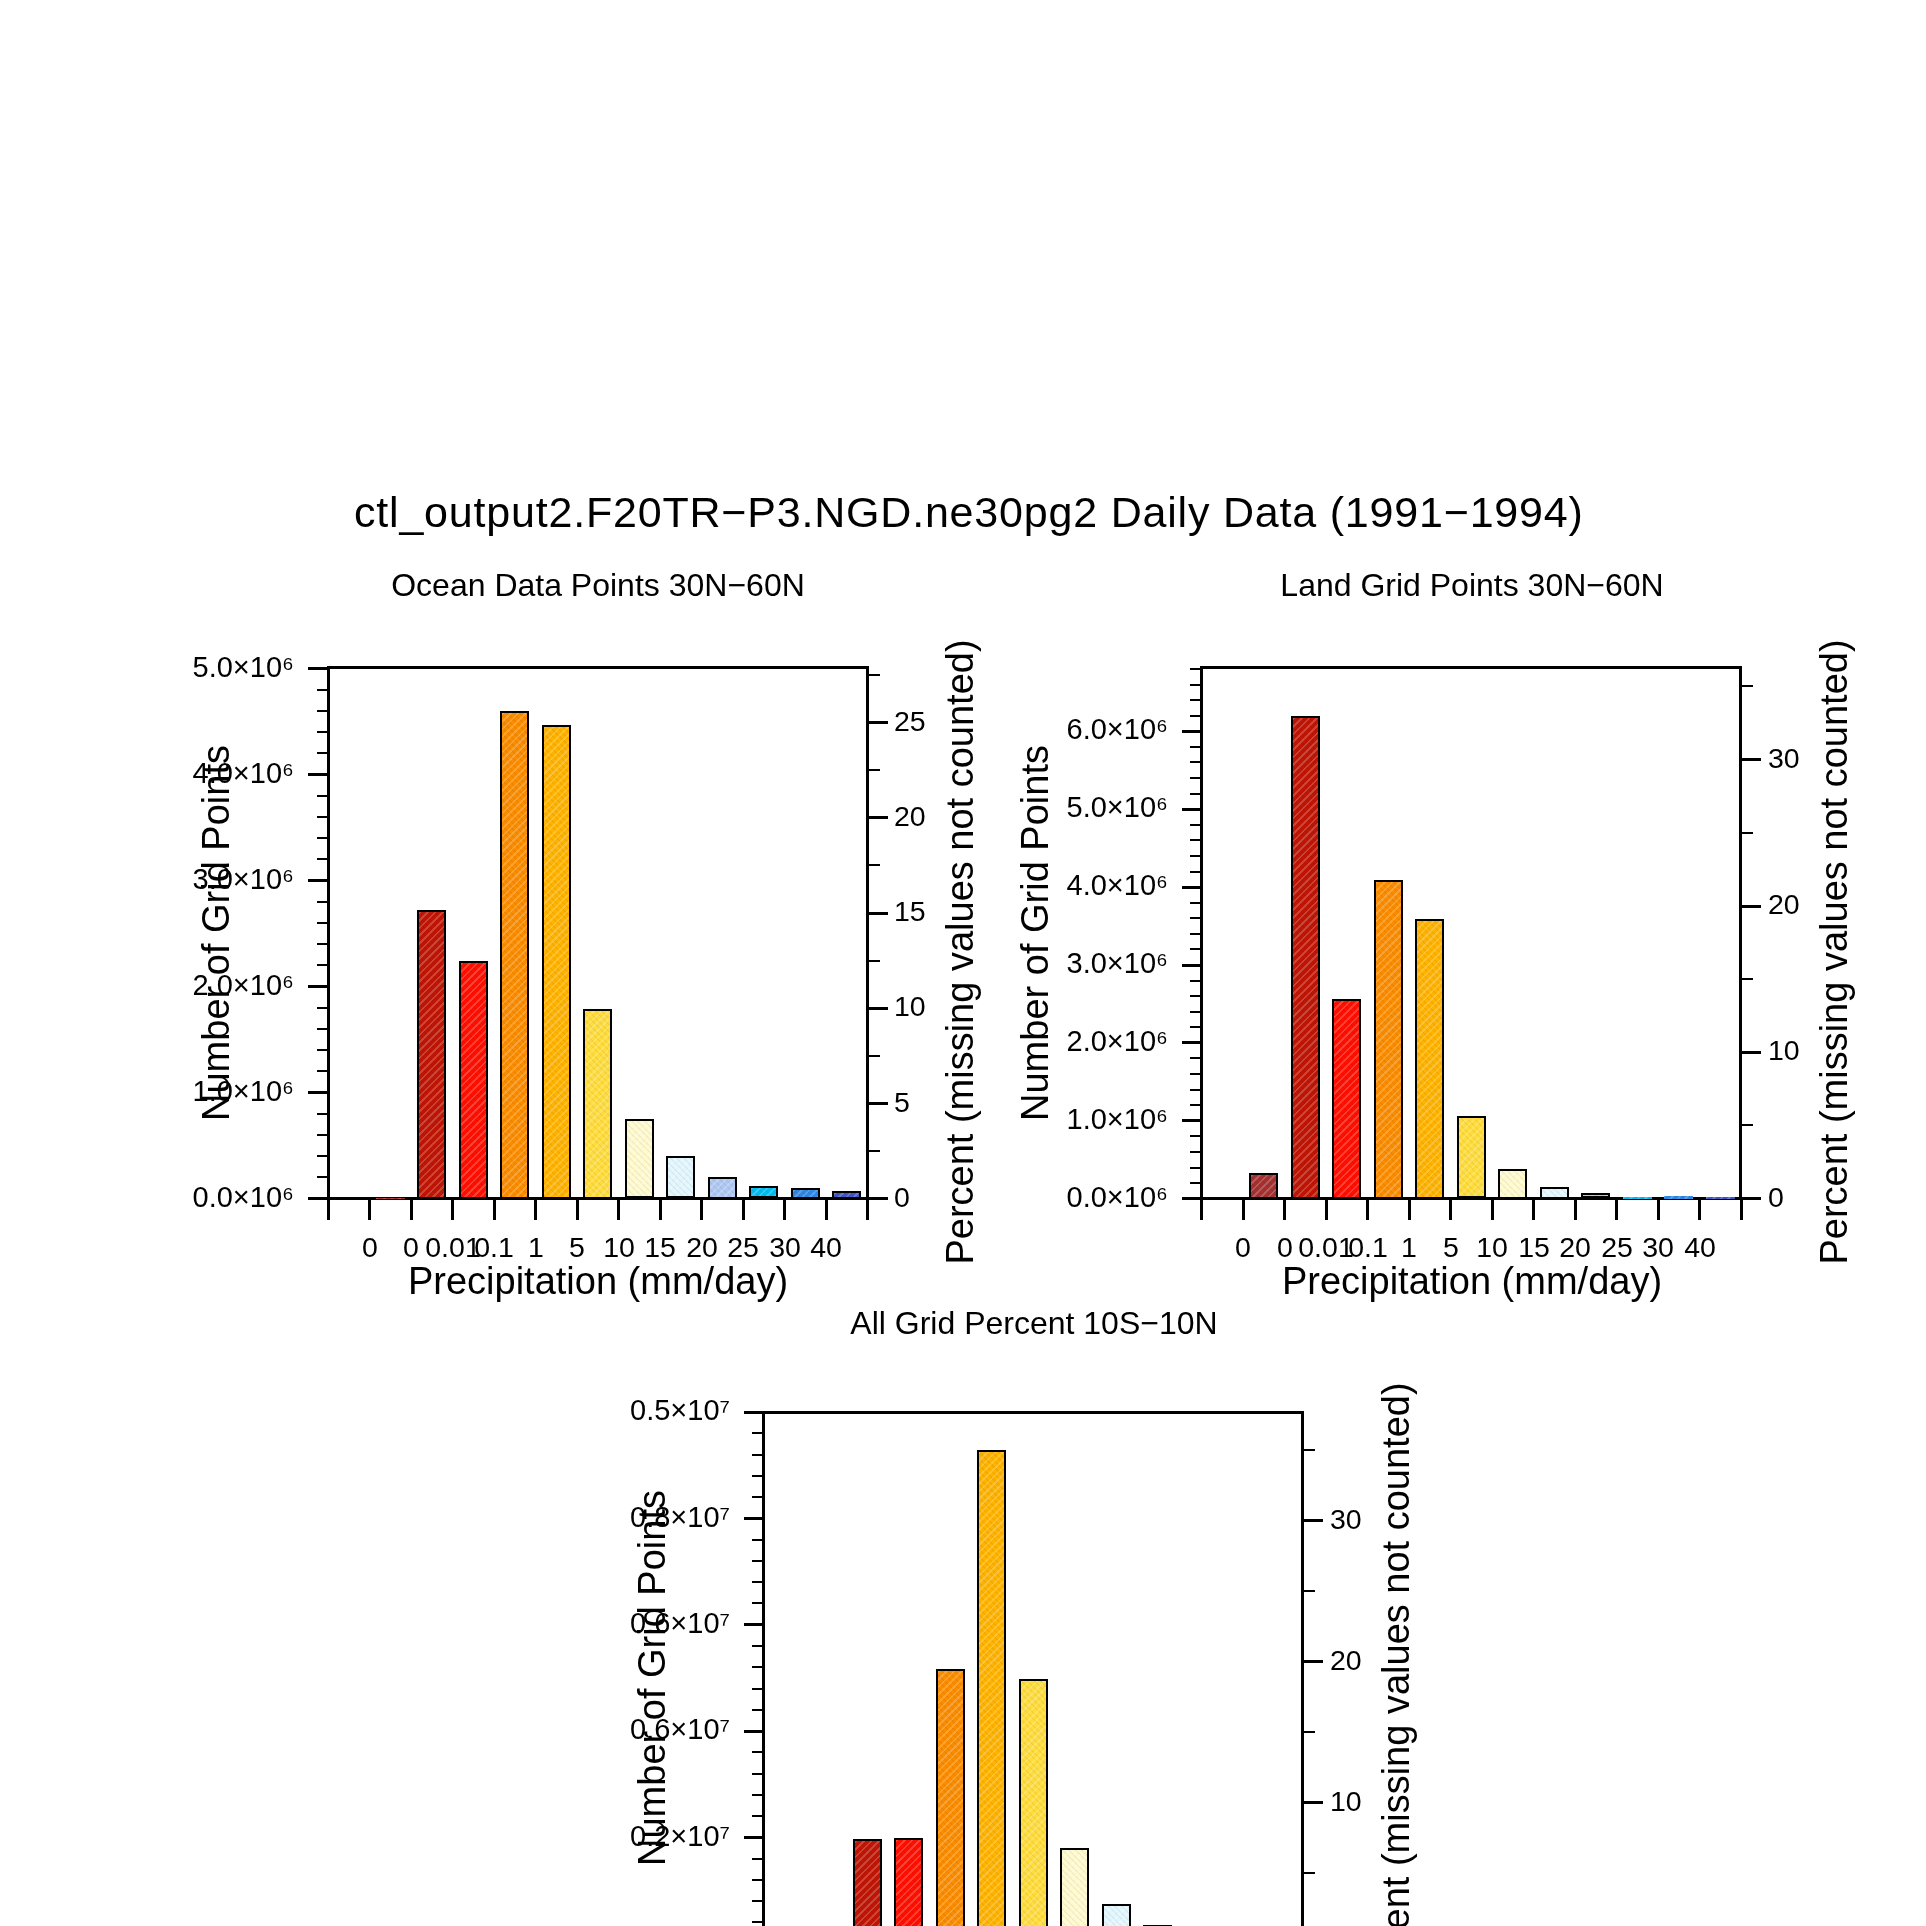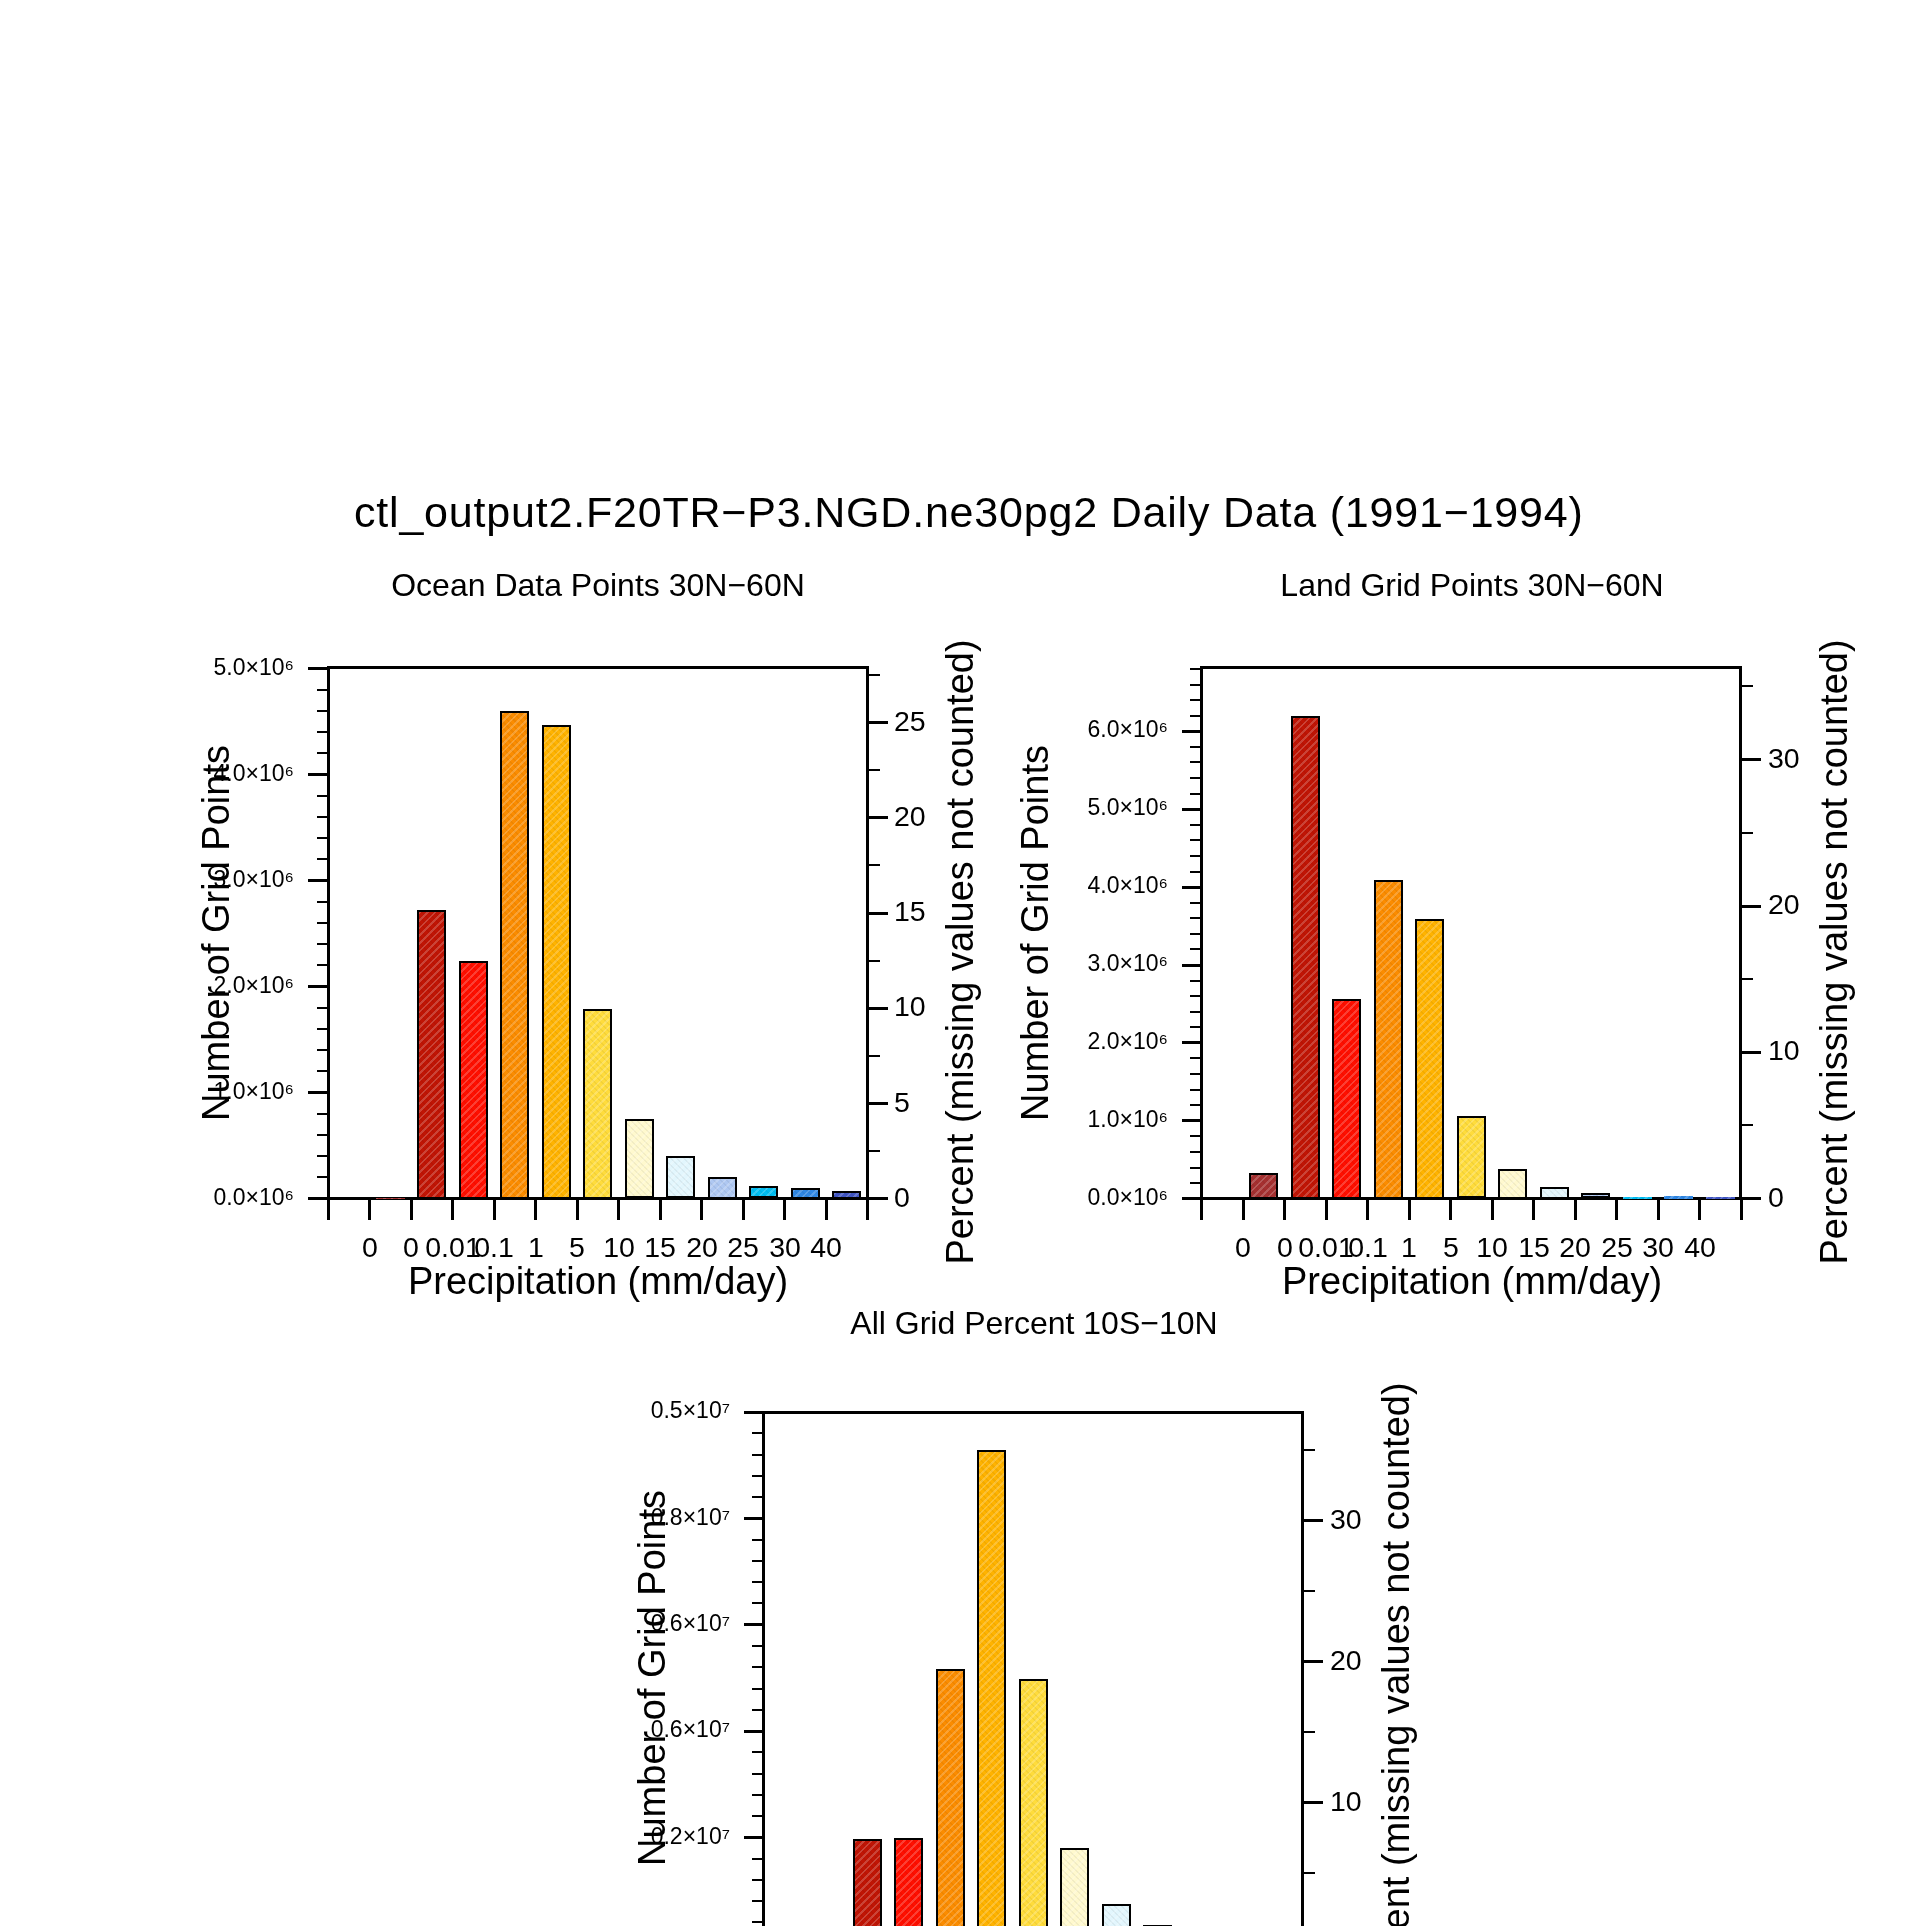--- a/index.html
+++ b/index.html
@@ -28,21 +28,21 @@
     font-size:38px;
     white-space:nowrap;
     transform:translateX(-50%);
   }
   .rot-label{
     font-size:38px;
     white-space:nowrap;
     transform:translate(-50%,-50%) rotate(-90deg);
   }
   .tick-label-y{
-    font-size:23px;
+    font-size:29px;
     white-space:nowrap;
     transform:translateY(-54%);
   }
   .tick-label-pct{
     font-size:28.5px;
     white-space:nowrap;
     transform:translateY(-54%);
   }
   .tick-label-x{
     font-size:28.5px;

